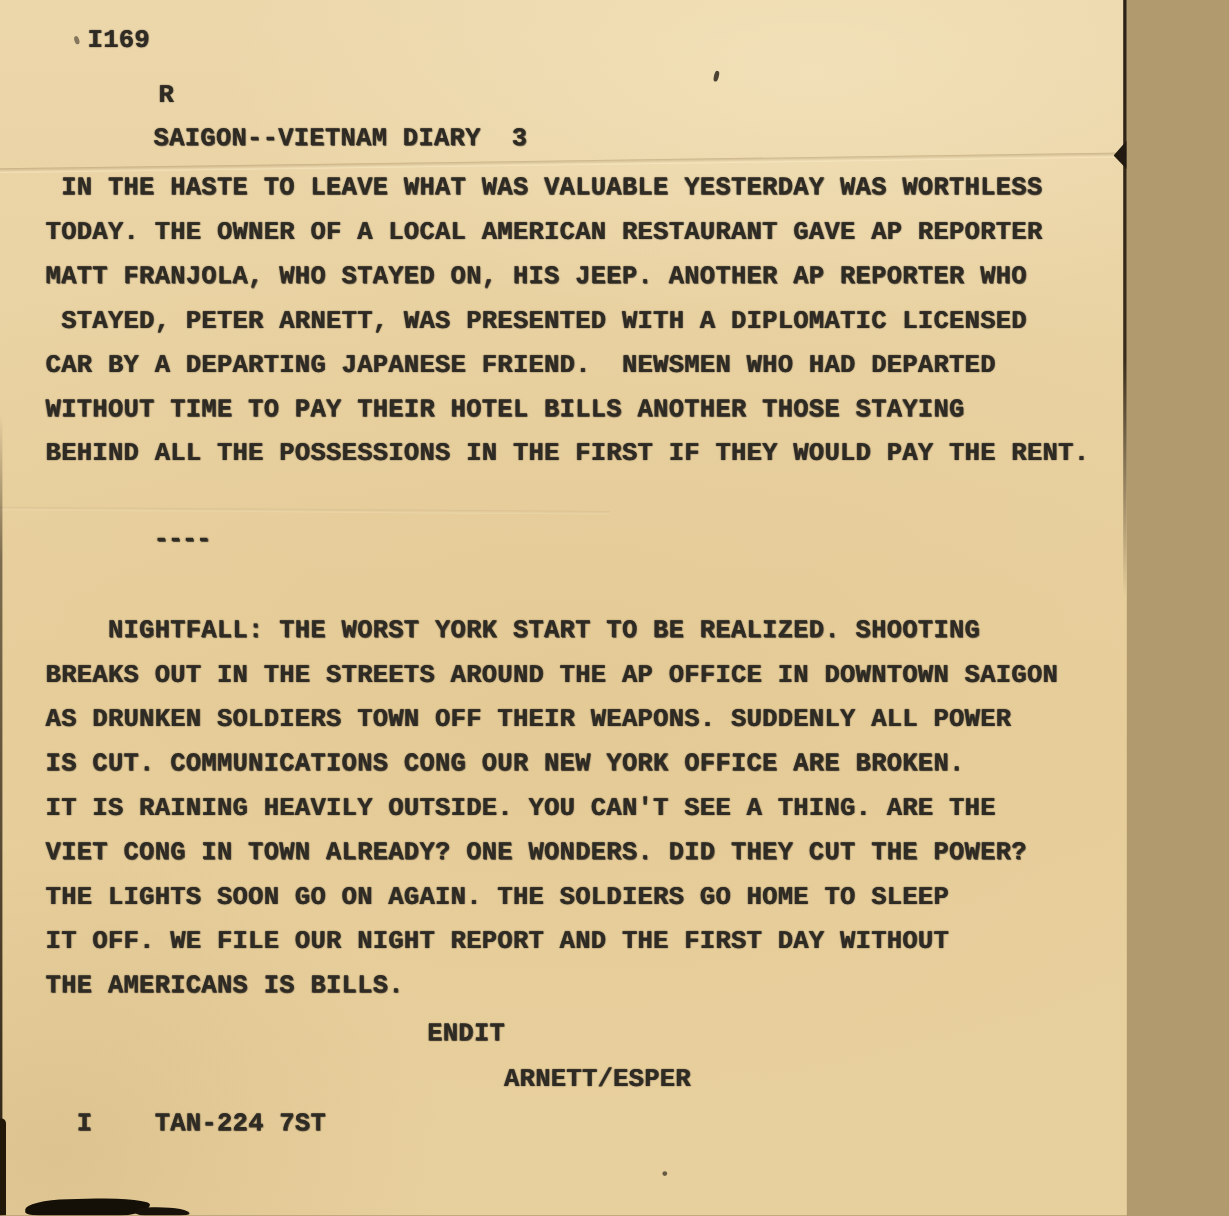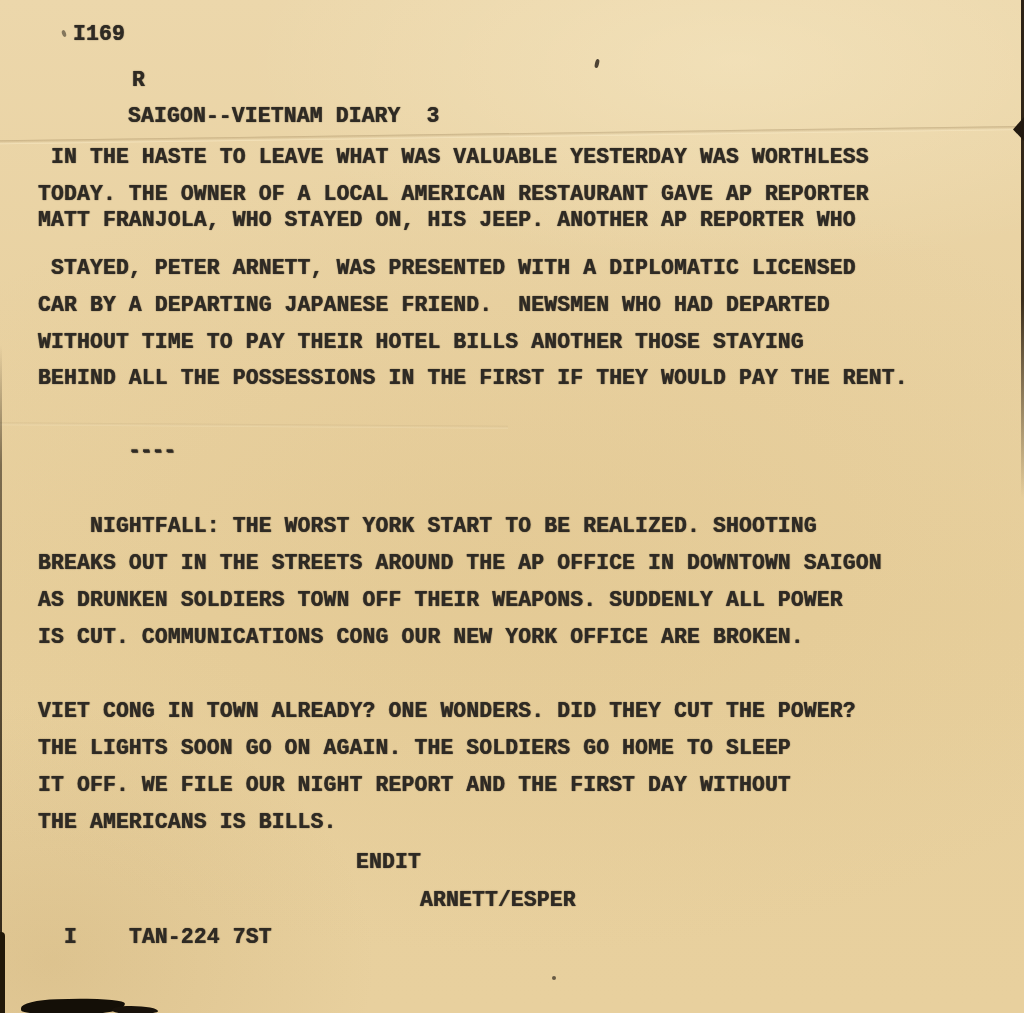--- a/index.html
+++ b/index.html
@@ -1,18 +1,18 @@
 <!DOCTYPE html>
 <html><head>
 <meta charset="utf-8">
 <style>
   html,body{margin:0;padding:0;background:#b09a6e;}
   .page{
     position:relative;
-    width:1024px;height:1013px;
+    width:939px;height:1013px;
     overflow:hidden;
     background:
       radial-gradient(ellipse 700px 300px at 72% 6%, rgba(255,246,216,0.30), rgba(255,246,216,0) 70%),
       radial-gradient(ellipse 500px 400px at 5% 95%, rgba(170,135,75,0.18), rgba(170,135,75,0) 65%),
       radial-gradient(ellipse 900px 500px at 50% 55%, rgba(214,180,120,0.20), rgba(214,180,120,0) 80%),
       linear-gradient(180deg, #ecd7ab 0%, #e9d2a2 30%, #e7cf9c 60%, #e8d09e 100%);
     font-family:"Liberation Mono","DejaVu Sans Mono",monospace;
   }
   .line{
     position:absolute;
@@ -95,32 +95,33 @@
   <div class="speck-a"></div>
   <div class="speck-b"></div>
   <div class="speck-c"></div>
 
   <div class="line" style="left:73px;top:22px">I169</div>
   <div class="line" style="left:132px;top:68px">R</div>
   <div class="line" style="left:128px;top:104px">SAIGON--VIETNAM DIARY  3</div>
 
   <div class="line" style="left:38px;top:145px"> IN THE HASTE TO LEAVE WHAT WAS VALUABLE YESTERDAY WAS WORTHLESS</div>
   <div class="line" style="left:38px;top:182px">TODAY. THE OWNER OF A LOCAL AMERICAN RESTAURANT GAVE AP REPORTER</div>
-  <div class="line" style="left:38px;top:208px">MATT FRANJOLA, WHO STAYED ON, HIS JEEP. ANOTHER AP REPORTER WHO</div>
+  <div class="line" style="left:38px;top:219px">MATT FRANJOLA, WHO STAYED ON, HIS JEEP. ANOTHER AP REPORTER WHO</div>
   <div class="line" style="left:38px;top:293px">CAR BY A DEPARTING JAPANESE FRIEND.  NEWSMEN WHO HAD DEPARTED</div>
   <div class="line" style="left:38px;top:256px"> STAYED, PETER ARNETT, WAS PRESENTED WITH A DIPLOMATIC LICENSED</div>
   <div class="line" style="left:38px;top:330px">WITHOUT TIME TO PAY THEIR HOTEL BILLS ANOTHER THOSE STAYING</div>
   <div class="line" style="left:38px;top:366px">BEHIND ALL THE POSSESSIONS IN THE FIRST IF THEY WOULD PAY THE RENT.</div>
 
   <div class="line dashes" style="left:128px;top:438px">----</div>
 
   <div class="line" style="left:38px;top:514px">    NIGHTFALL: THE WORST YORK START TO BE REALIZED. SHOOTING</div>
   <div class="line" style="left:38px;top:551px">BREAKS OUT IN THE STREETS AROUND THE AP OFFICE IN DOWNTOWN SAIGON</div>
   <div class="line" style="left:38px;top:588px">AS DRUNKEN SOLDIERS TOWN OFF THEIR WEAPONS. SUDDENLY ALL POWER</div>
   <div class="line" style="left:38px;top:625px">IS CUT. COMMUNICATIONS CONG OUR NEW YORK OFFICE ARE BROKEN.</div>
+  <div class="line" style="left:38px;top:662px">IT IS RAINING HEAVILY OUTSIDE. YOU CAN'T SEE A THING. ARE THE</div>
   <div class="line" style="left:38px;top:699px">VIET CONG IN TOWN ALREADY? ONE WONDERS. DID THEY CUT THE POWER?</div>
   <div class="line" style="left:38px;top:736px">THE LIGHTS SOON GO ON AGAIN. THE SOLDIERS GO HOME TO SLEEP</div>
   <div class="line" style="left:38px;top:773px">IT OFF. WE FILE OUR NIGHT REPORT AND THE FIRST DAY WITHOUT</div>
   <div class="line" style="left:38px;top:810px">THE AMERICANS IS BILLS.</div>
 
   <div class="line" style="left:356px;top:850px">ENDIT</div>
   <div class="line" style="left:420px;top:888px">ARNETT/ESPER</div>
   <div class="line" style="left:64px;top:925px">I    TAN-224 7ST</div>
 
 </div>

